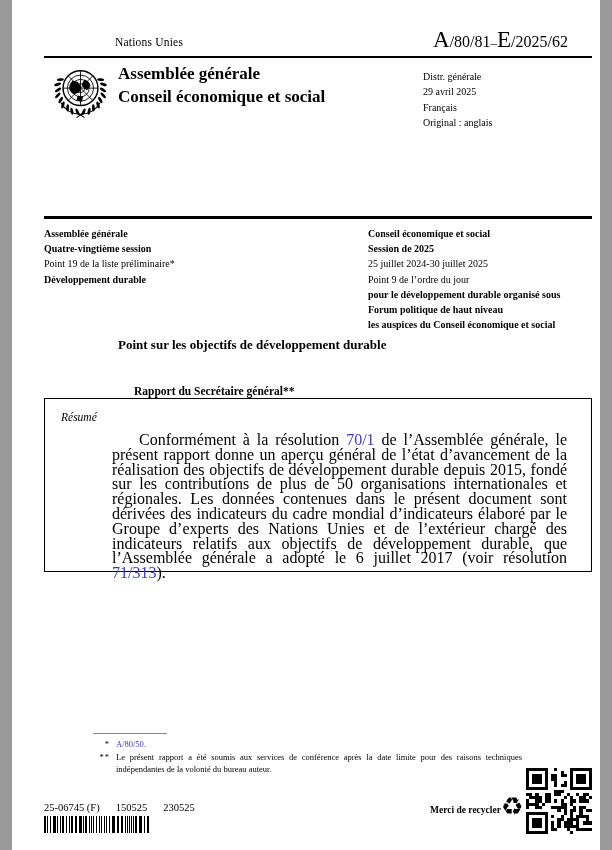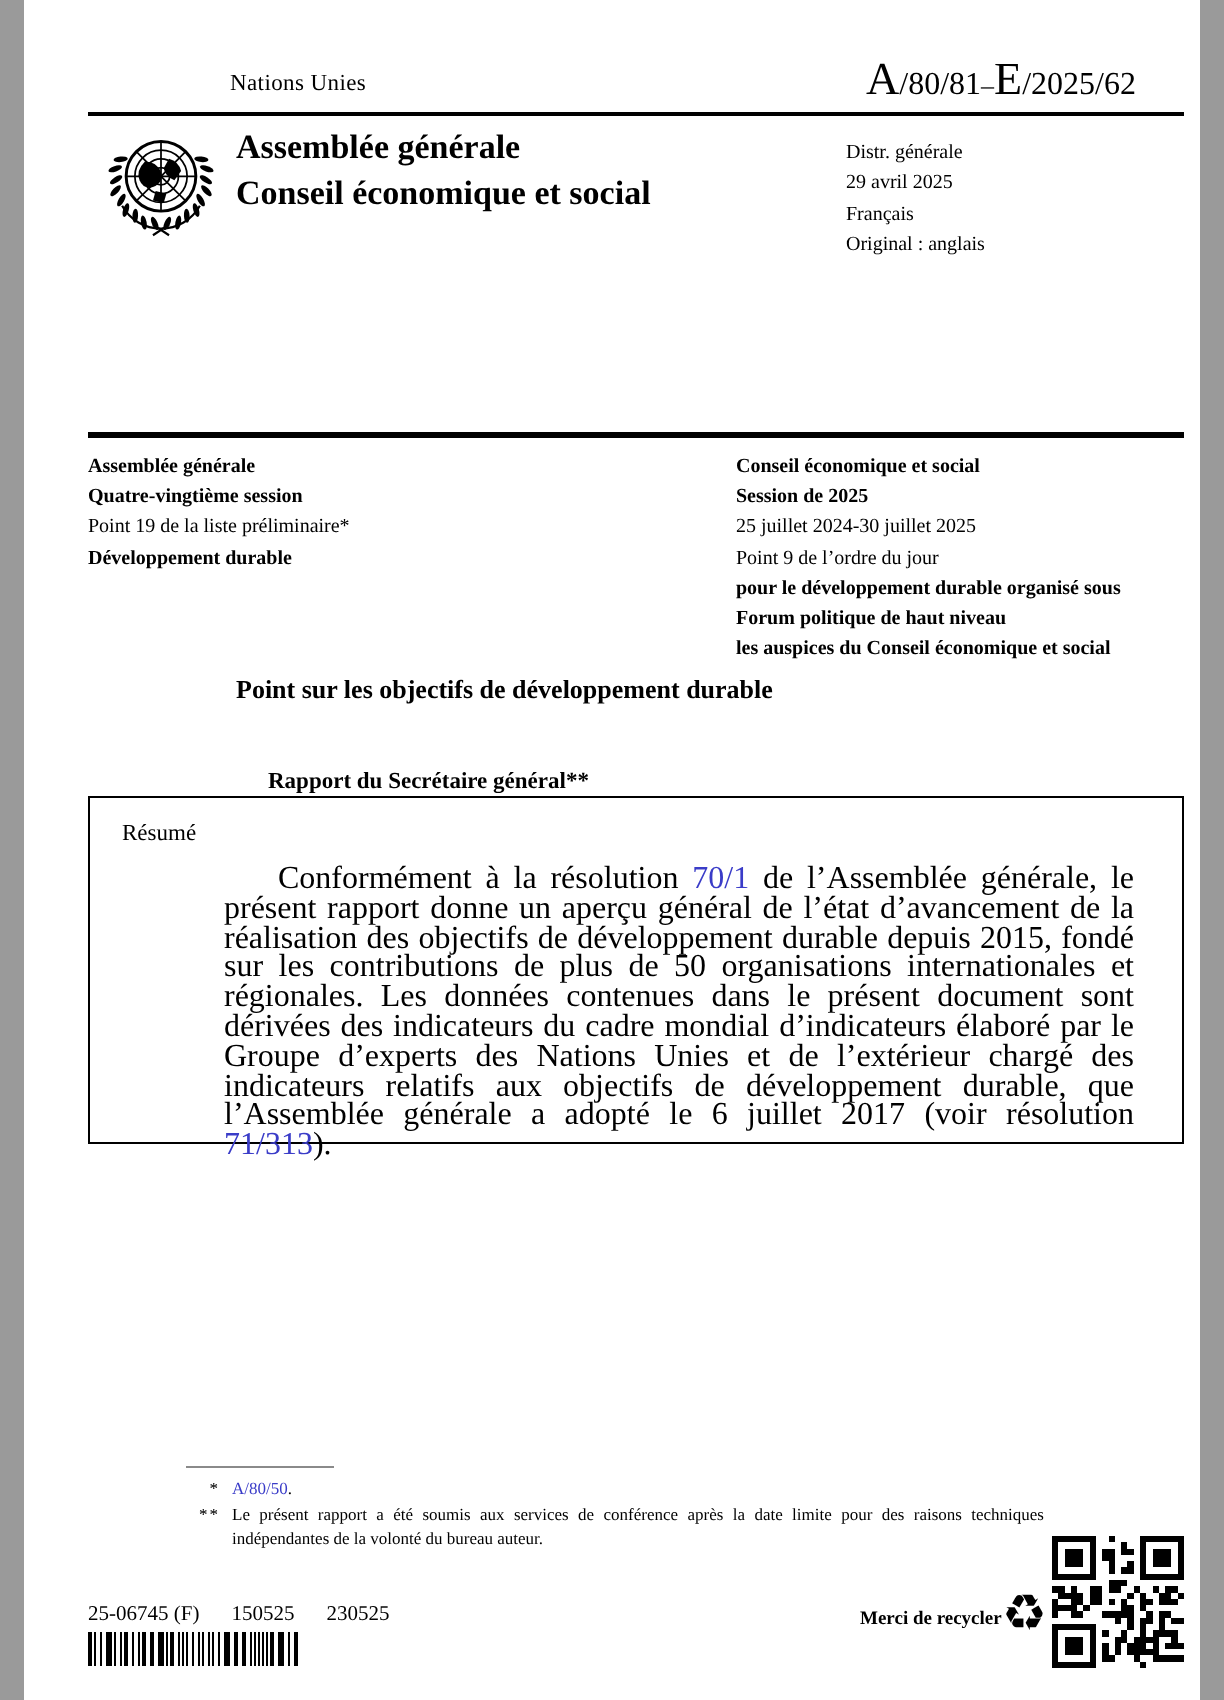--- a/index.html
+++ b/index.html
@@ -21,21 +21,21 @@
   
   .session{top:226px;font-size:10px;line-height:15.2px;}
   .session-left{left:32px;width:300px;}
   .session-right{left:356px;width:230px;}
   .session div.b{font-weight:bold;}
   
   .doc-title{left:106px;top:337px;font-size:13px;font-weight:bold;margin:0;}
   .doc-subtitle{left:106px;top:369px;font-size:11.5px;font-weight:bold;margin:16px;}
   
   .summary-box{left:32px;top:398px;width:548px;height:174px;border:1.3px solid #000;box-sizing:border-box;}
-  .summary-heading{margin:12px 0 0 16px;font-size:11.5px;}
+  .summary-heading{margin:12px 0 0 16px;font-size:11.5px;font-style:italic;}
   .summary-para{margin:10px 24px 0 67px;font-size:16px;line-height:14.8px;
                 text-align:justify;text-indent:27px;}
   .link{color:var(--link,#3a3cc8);}
   
   .fn-sep{left:81px;top:733px;width:74px;height:0;border-top:1px solid #8a8a8a;}
   .footnotes{left:82px;top:738px;width:428px;font-size:8.5px;line-height:12.6px;}
   .fn-row{display:flex;}
   .fn-marker{width:16px;flex:none;text-align:right;padding-right:6px;letter-spacing:1px;}
   .fn-text{flex:1;text-align:justify;}
   

